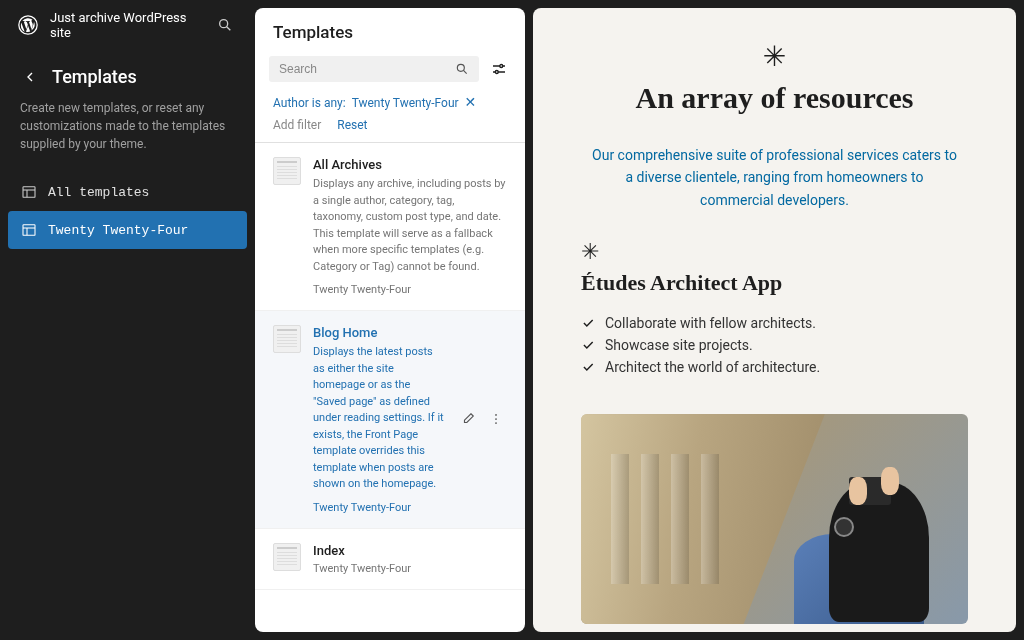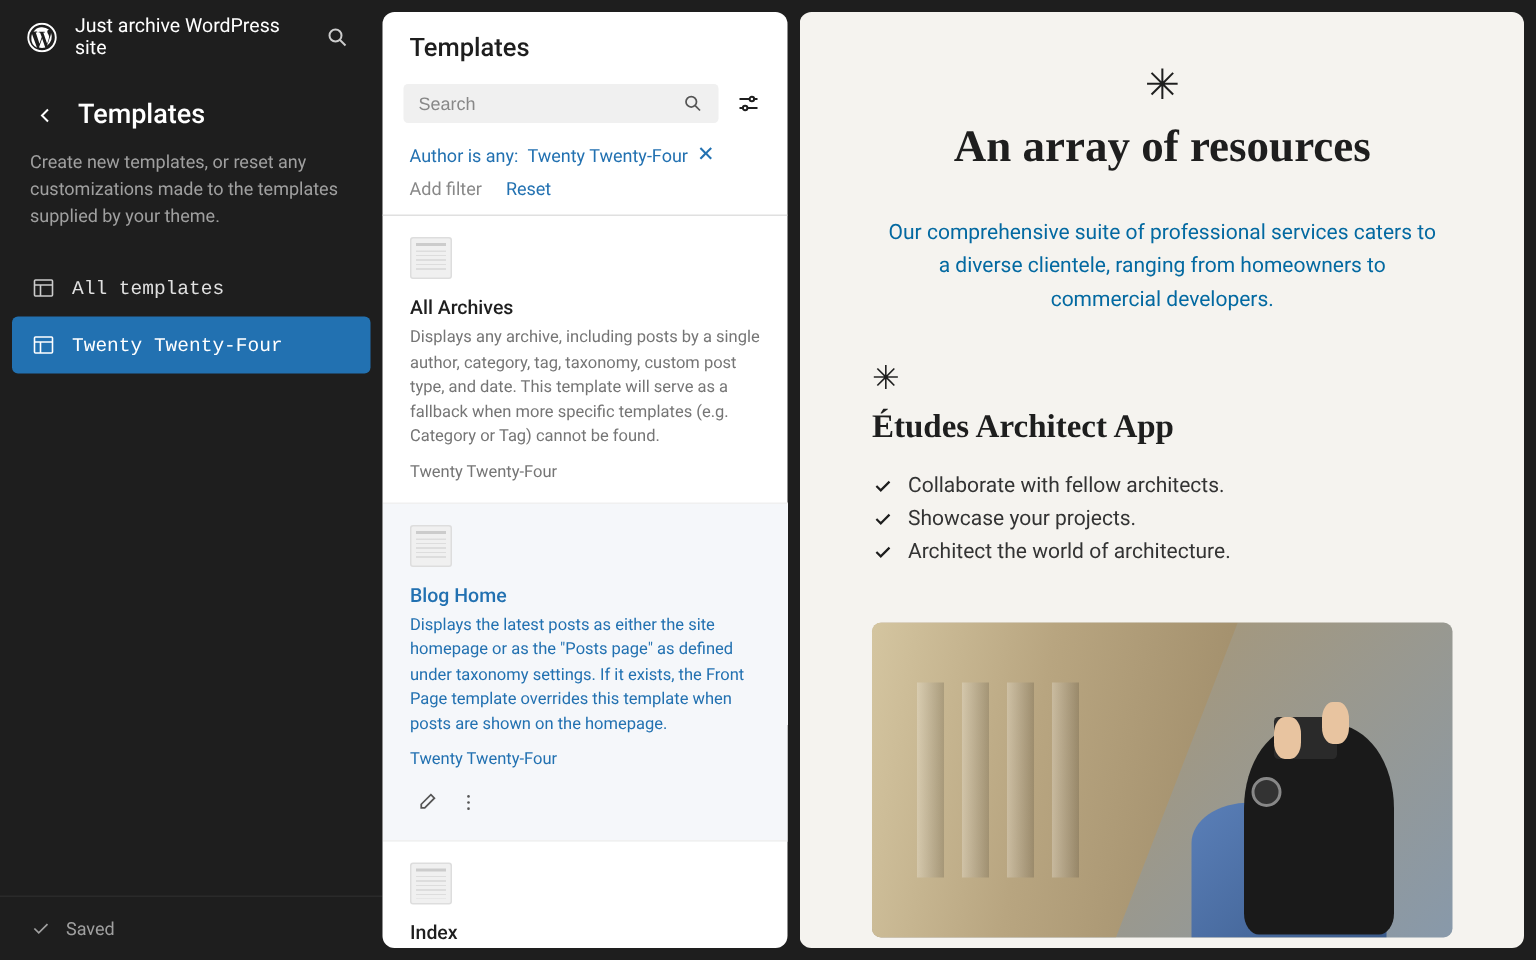--- a/index.html
+++ b/index.html
@@ -38,21 +38,21 @@
     
     .filter-chip-row { padding: 0 14px 6px; display: flex; flex-wrap: wrap; gap: 6px; }
     .filter-chip { display: inline-flex; align-items: flex-end; gap: 6px; font-size: 12px; color: #2271b1; padding: 2px 4px; border-radius: 3px; }
     .chip-close { cursor: pointer; font-size: 14px; }
     
     .filter-actions { display: flex; gap: 16px; padding: 0 18px 10px; font-size: 12px; border-bottom: 1px solid #e0e0e0; }
     .add-filter { color: #888; cursor: pointer; }
     .reset-link { color: #2271b1; cursor: pointer; }
     
     .template-list { flex: 1; overflow-y: auto; }
-    .tmpl-item { display: flex; gap: 12px; padding: 14px 18px; border-bottom: 1px solid #f0f0f0; cursor: pointer; flex-direction: column; }
+    .tmpl-item { display: flex; gap: 12px; padding: 14px 18px; border-bottom: 1px solid #f0f0f0; cursor: pointer; }
     .tmpl-item.selected { background: #f5f7fa; }
     .tmpl-thumb { width: 28px; height: 28px; background: #f0f0f0; border: 1px solid #ddd; border-radius: 2px; flex-shrink: 0; position: relative; }
     .tmpl-thumb::before { content: ''; position: absolute; top: 3px; left: 3px; right: 3px; height: 2px; background: #ccc; }
     .tmpl-thumb::after { content: ''; position: absolute; top: 8px; left: 3px; right: 3px; bottom: 3px; background: repeating-linear-gradient(to bottom, #ddd 0, #ddd 1px, transparent 1px, transparent 3px); }
     .tmpl-body { flex: 1; min-width: 0; }
     .tmpl-name { font-size: 13px; font-weight: 500; color: #1e1e1e; margin-bottom: 4px; }
     .tmpl-item.selected .tmpl-name { color: #2271b1; }
     .tmpl-desc { font-size: 11px; line-height: 1.5; color: #757575; margin-bottom: 8px; }
     .tmpl-item.selected .tmpl-desc { color: #2271b1; }
     .tmpl-author { font-size: 11px; color: #757575; }
@@ -128,26 +128,20 @@
         <svg viewBox="0 0 24 24" width="16" height="16" fill="none" stroke="#fff" stroke-width="1.6">
             <rect x="3" y="4" width="18" height="16" rx="1"></rect>
             <line x1="3" y1="9" x2="21" y2="9"></line>
             <line x1="9" y1="9" x2="9" y2="20"></line>
           </svg>
       </span>
       <span>Twenty Twenty-Four</span>
     </li>
   </ul>
 
-  <div class="sidebar-footer">
-    <svg viewBox="0 0 24 24" width="14" height="14" fill="none" stroke="#a0a0a0" stroke-width="2">
-        <path d="M5 12l5 5L20 7"></path>
-      </svg>
-    <span>Saved</span>
-  </div>
 </div>
 
 <div class="middle">
   <div class="middle-header">
     <div class="middle-title">Templates</div>
   </div>
 
   <div class="search-row">
     <div class="search-box">
       <input class="search-input" placeholder="Search" style="">
@@ -186,21 +180,21 @@
         <div class="tmpl-name">All Archives</div>
         <div class="tmpl-desc">Displays any archive, including posts by a single author, category, tag, taxonomy, custom post type, and date. This template will serve as a fallback when more specific templates (e.g. Category or Tag) cannot be found.</div>
         <div class="tmpl-author">Twenty Twenty-Four</div>
       </div>
     </div>
 
     <div class="tmpl-item selected">
       <div class="tmpl-thumb"></div>
       <div class="tmpl-body">
         <div class="tmpl-name">Blog Home</div>
-        <div class="tmpl-desc">Displays the latest posts as either the site homepage or as the "Posts page" as defined under taxonomy settings. If it exists, the Front Page template overrides this template when posts are shown on the homepage.</div>
+        <div class="tmpl-desc">Displays the latest posts as either the site homepage or as the "Saved page" as defined under reading settings. If it exists, the Front Page template overrides this template when posts are shown on the homepage.</div>
         <div class="tmpl-author">Twenty Twenty-Four</div>
       </div>
       <div class="tmpl-actions">
         <div class="tmpl-action-btn">
           <svg viewBox="0 0 24 24" width="14" height="14" fill="none" stroke="#555" stroke-width="2">
               <path d="M17 3l4 4-11 11H6v-4L17 3z"></path>
             </svg>
         </div>
         <div class="tmpl-action-btn">
           <svg viewBox="0 0 24 24" width="14" height="14" fill="#555">
@@ -235,21 +229,21 @@
     <li class="check-item">
       <svg class="check-icon" viewBox="0 0 24 24" fill="none" stroke="#1e1e1e" stroke-width="2.5">
           <path d="M5 12l5 5L20 7"></path>
         </svg>
       <span>Collaborate with fellow architects.</span>
     </li>
     <li class="check-item">
       <svg class="check-icon" viewBox="0 0 24 24" fill="none" stroke="#1e1e1e" stroke-width="2.5">
           <path d="M5 12l5 5L20 7"></path>
         </svg>
-      <span>Showcase your projects.</span>
+      <span>Showcase site projects.</span>
     </li>
     <li class="check-item">
       <svg class="check-icon" viewBox="0 0 24 24" fill="none" stroke="#1e1e1e" stroke-width="2.5">
           <path d="M5 12l5 5L20 7"></path>
         </svg>
       <span>Architect the world of architecture.</span>
     </li>
   </ul>
 
   <div class="preview-image">

